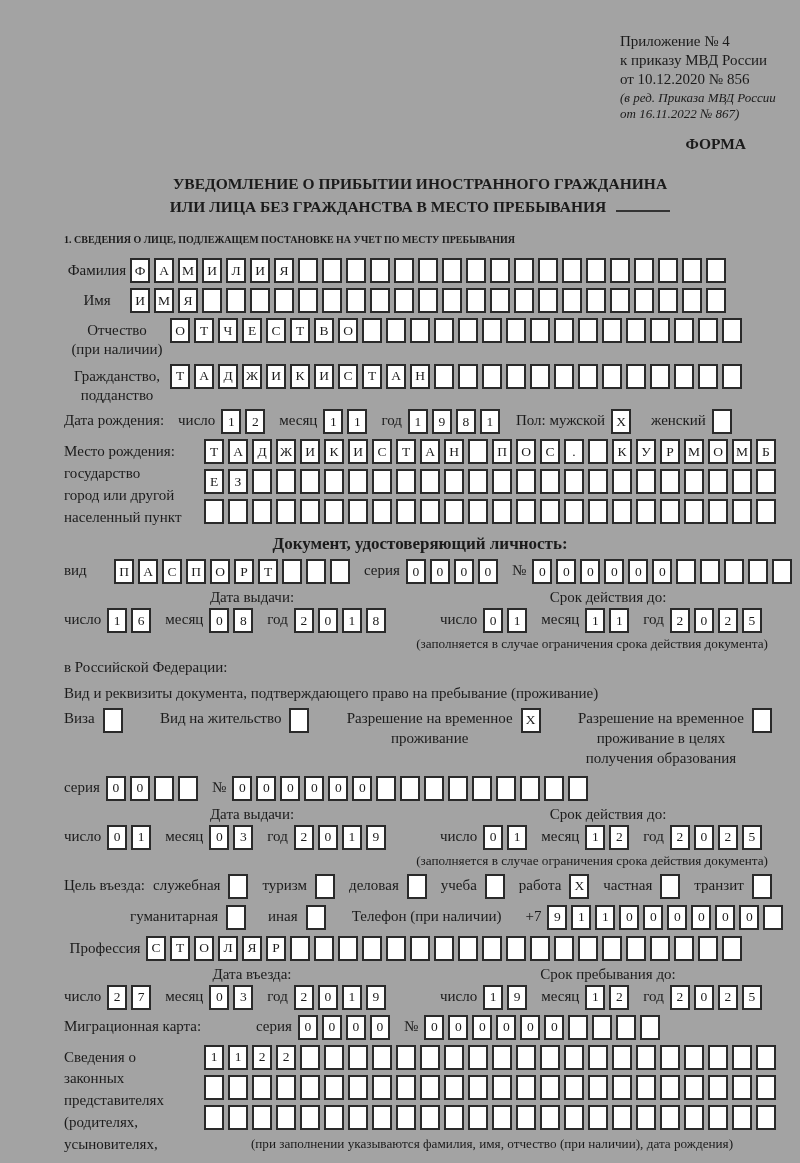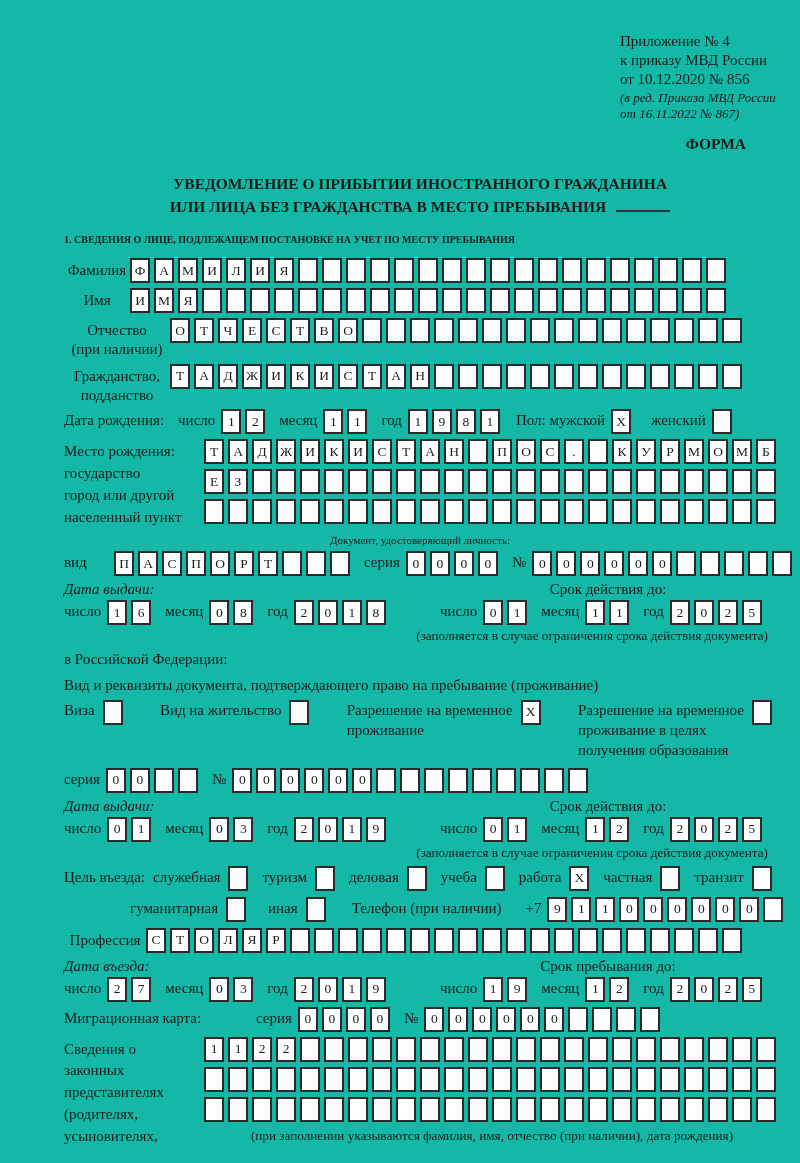--- a/index.html
+++ b/index.html
@@ -1,49 +1,49 @@
 <!DOCTYPE html>
 <html><head>
 <meta charset="utf-8">
 <style>
   html,body{margin:0;padding:0;background:#e8e8e8;}
   .page{
     width:800px;height:1163px;box-sizing:border-box;margin:0 auto;
-    padding:32px 24px 16px 64px;background:#14b8a6;color:#1b1b1b;
+    padding:32px 24px 16px 64px;background:#a3a3a3;color:#1b1b1b;
     font-family:"Liberation Serif","DejaVu Serif",serif;font-size:15px;
     overflow:hidden;position:relative;
   }
   .hdr-note{margin-left:556px;line-height:1.28;}
   .hdr-note .small{font-size:13px;font-style:italic;}
   .forma{text-align:right;padding-right:30px;font-weight:bold;margin-top:12px;font-size:15.5px;}
   .title{text-align:center;font-weight:bold;margin-top:19px;line-height:1.5;font-size:15.5px;}
   .underline-blank{display:inline-block;width:54px;border-bottom:2px solid #333;height:0.9em;margin-left:10px;}
   .sect{font-weight:bold;margin-top:16px;margin-bottom:13px;font-size:10px;}
   .row{display:flex;align-items:flex-start;margin-bottom:5px;}
   .lbl{flex:none;padding-top:3px;line-height:1.25;text-align:center;}
   .cells{display:inline-flex;flex-wrap:nowrap;flex:none;}
   .cell{
     display:inline-flex;align-items:center;justify-content:center;flex:none;
     width:20px;height:25px;border:2px solid #2a2a2a;box-sizing:border-box;
     margin-right:4px;font-size:13.5px;background:#fff;
   }
   .w{flex:none;margin:3px 6px 0 0;}
   .w2{flex:none;margin:3px 6px 0 10px;}
-  .doc-head{text-align:center;font-weight:normal;margin:0 0 5px;font-size:11px;}
+  .doc-head{text-align:center;font-weight:bold;margin:0 0 5px;font-size:17px;}
   .heads{display:flex;margin-bottom:2px;}
-  .heads .h1{width:376px;text-align:left;font-style:italic;}
+  .heads .h1{width:376px;text-align:center;}
   .heads .h2{flex:1;text-align:center;}
   .dates-row{display:flex;align-items:flex-start;margin-bottom:5px;}
   .dgroup{display:flex;align-items:flex-start;}
   .dgroup.left{width:376px;}
   .note-right{text-align:right;font-size:13.2px;padding-right:8px;margin:-2px 0 5px;}
   .para{margin:1px 0 5px;line-height:1.35;}
   .opts{display:flex;justify-content:space-between;margin:2px 0 7px;align-items:flex-start;}
   .opt{display:flex;align-items:flex-start;}
-  .opt .ls{text-align:left;line-height:1.35;margin-right:8px;}
+  .opt .ls{text-align:center;line-height:1.35;margin-right:8px;}
   .purpose-row{display:flex;align-items:flex-start;margin-bottom:6px;}
   .purpose-row .plbl{margin:3px 8px 0 0;flex:none;}
   .sp8{margin-right:8px;}.sp14{margin-right:14px;}
   .multirow-left{flex:none;width:140px;line-height:1.45;padding-top:2px;}
   .stack > .cells{display:flex;margin-bottom:5px;}
   .center-note{font-size:13.2px;text-align:center;margin-top:6px;}
 </style>
 </head>
 <body>
 

